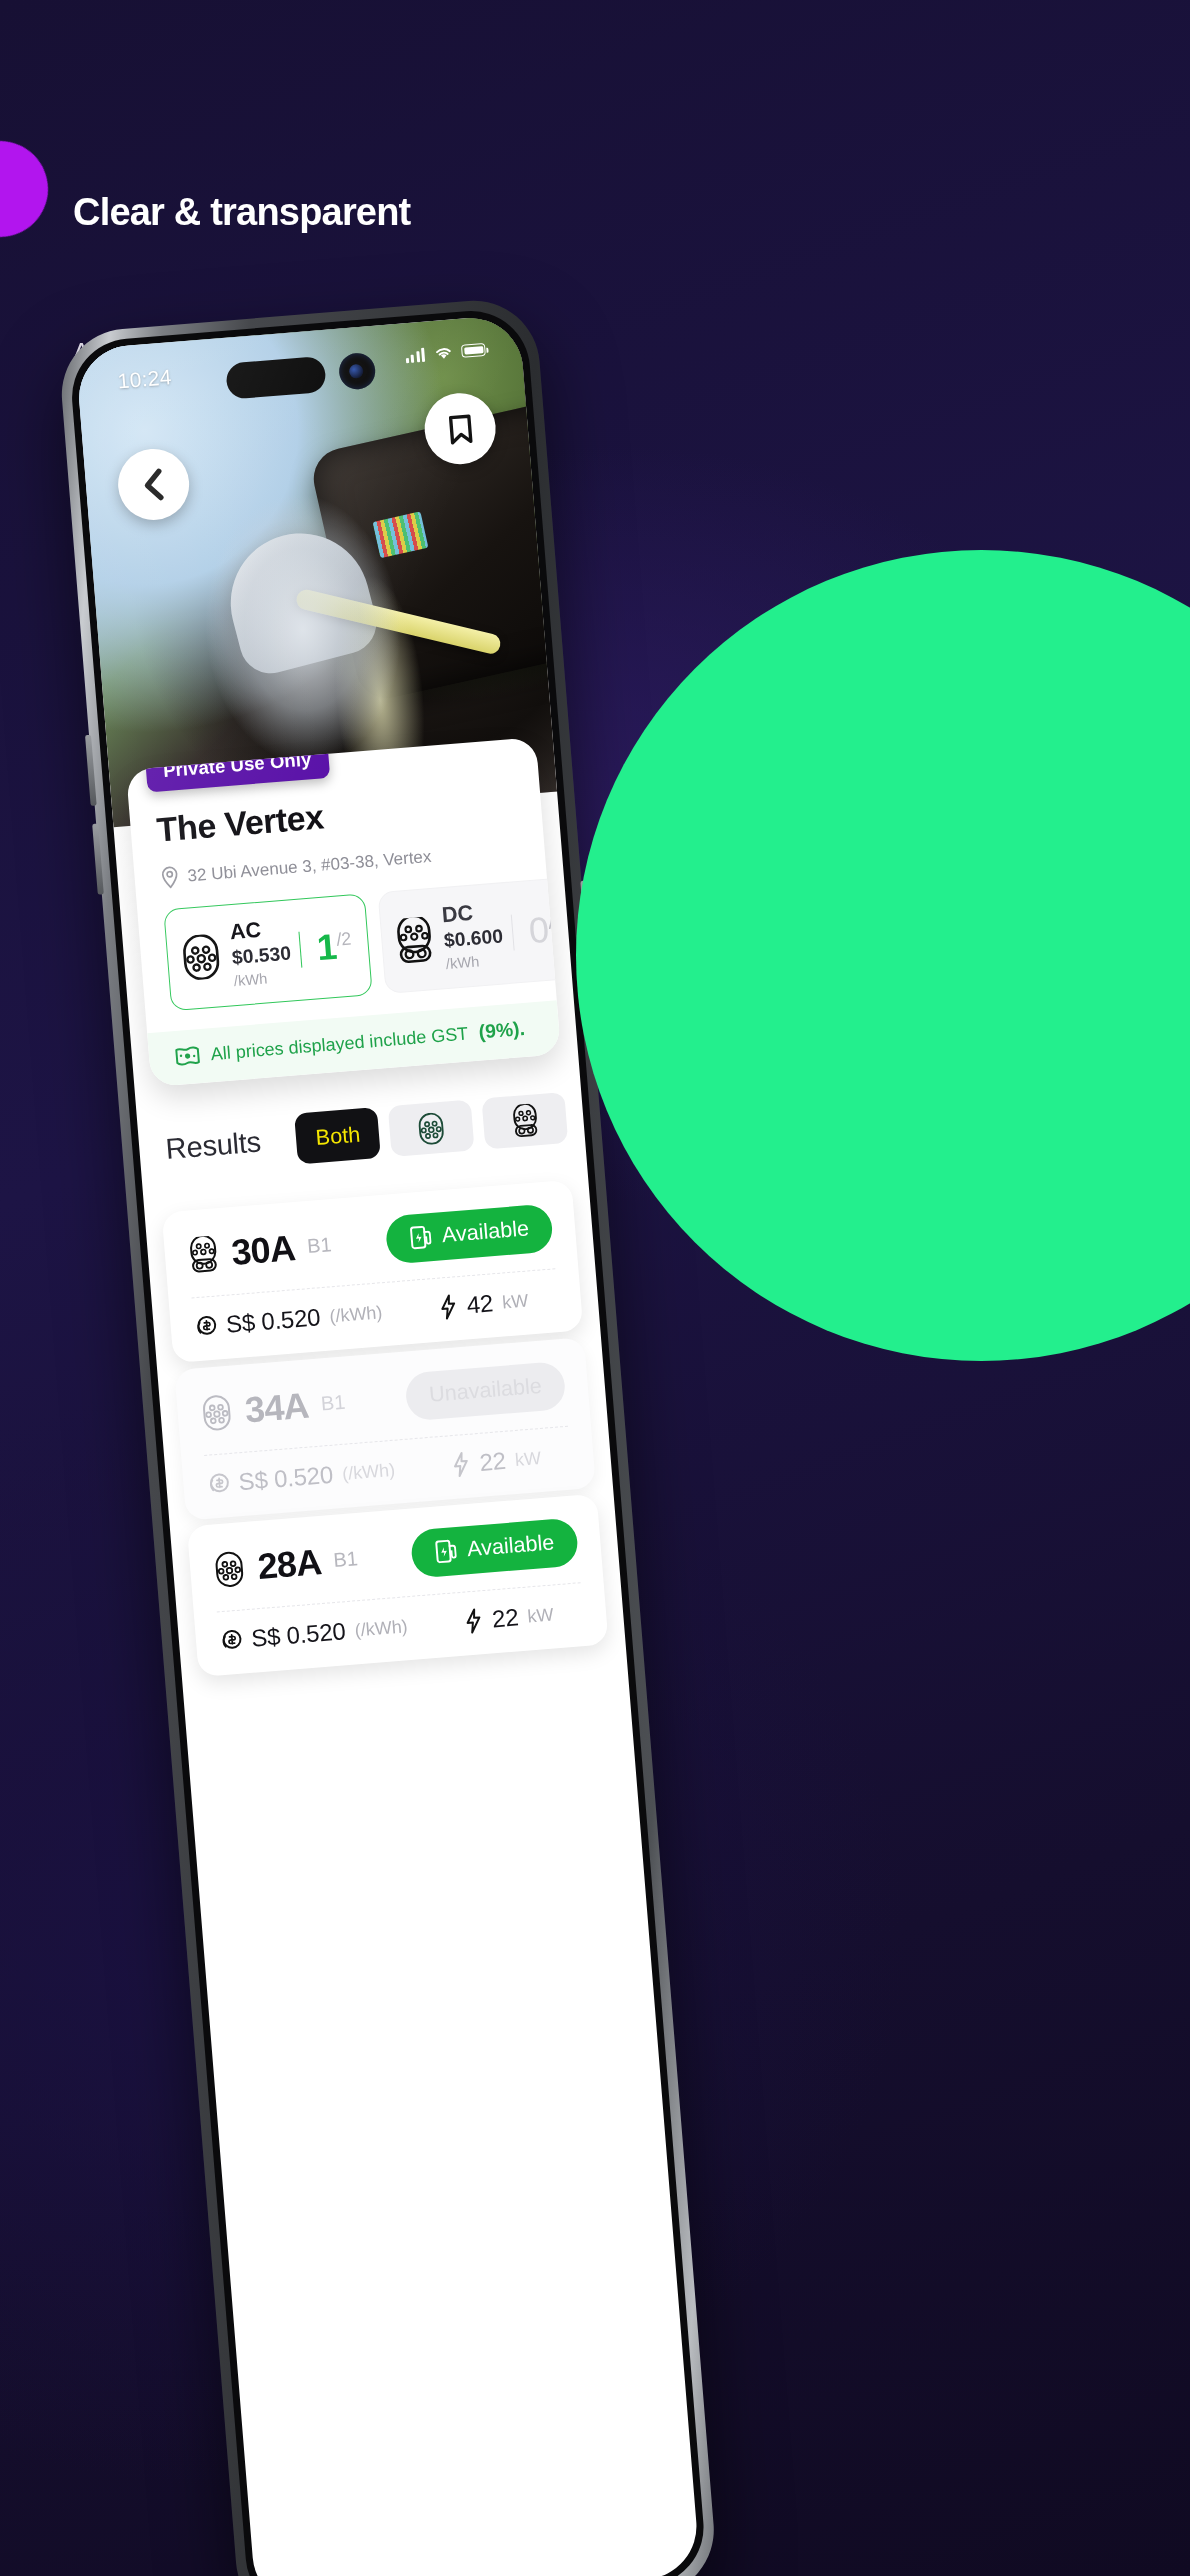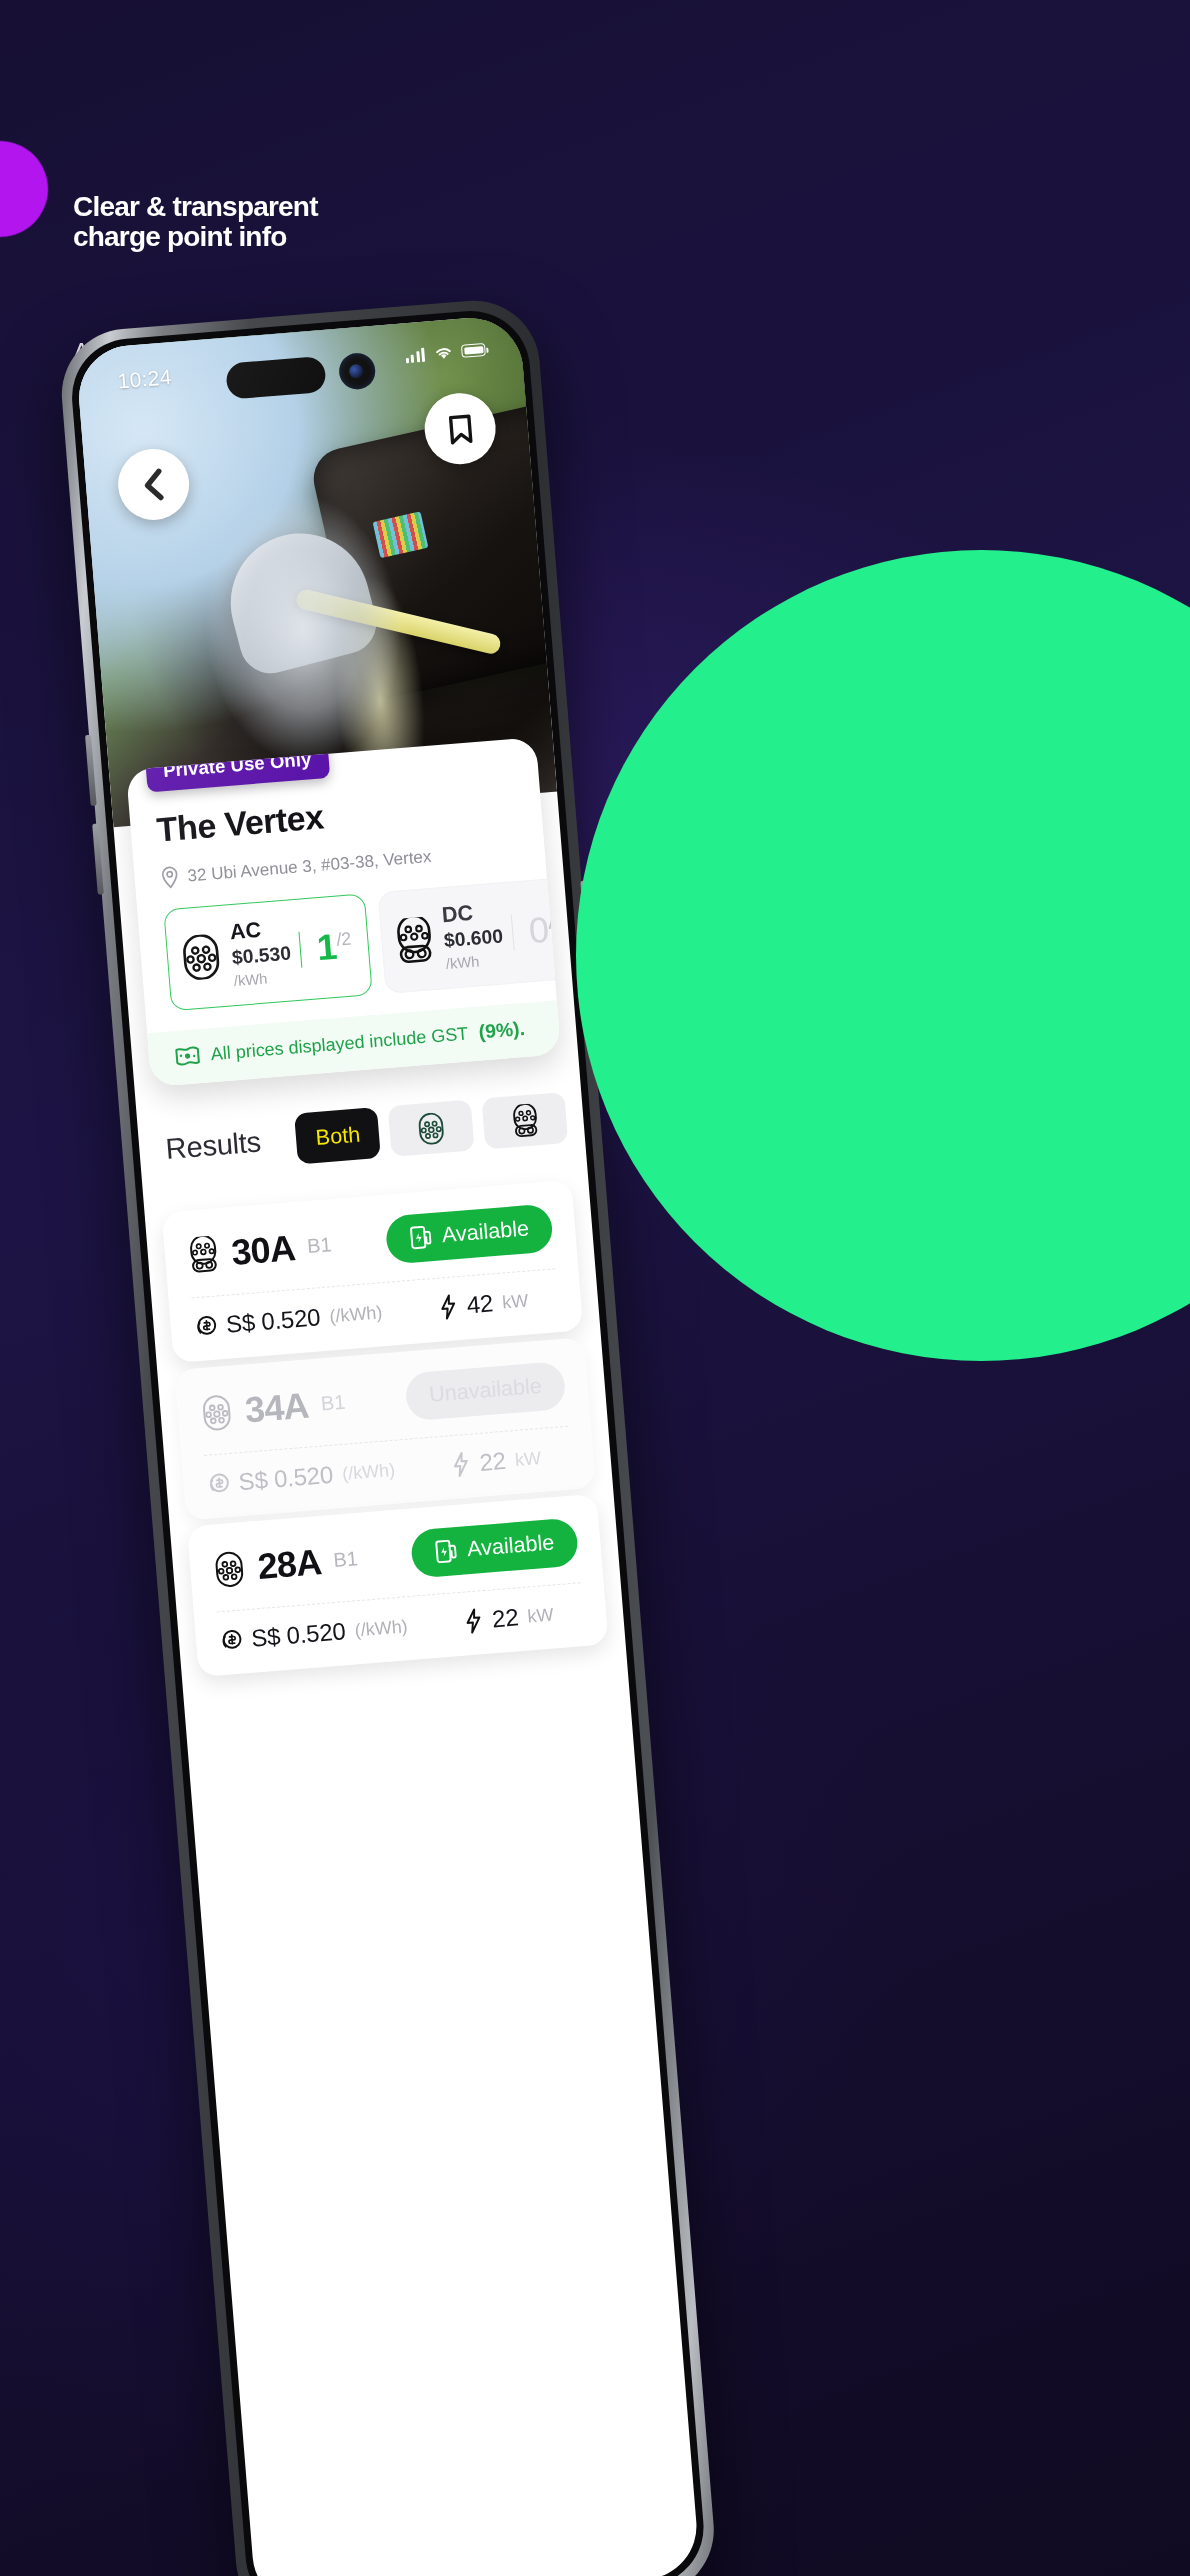--- a/index.html
+++ b/index.html
@@ -26,21 +26,21 @@
     background:#b215ee;
     border-radius:50% 50% 50% 3.1px;
     transform:rotate(45deg);
     filter:blur(0.2px);
   }
 
   
   .headline {
     position:absolute; left:73px; top:192px; width:695px;
     color:#ffffff;
-    font-size:28px; line-height:1.08;
+    font-size:38px; line-height:1.08;
     font-weight:800; letter-spacing:-0.8px;
     font-stretch:condensed;
   }
   .headline .l2 { display:block; }
   .subhead {
     position:absolute; left:73px; top:337px; width:742px;
     color:#ece9f5;
     font-size:25px; line-height:1.22;
     font-weight:300; letter-spacing:0.1px;
   }
@@ -278,21 +278,20 @@
   svg{ display:block; }
 </style>
 </head>
 <body>
 
 <div class="bg"></div>
 <div class="purple-pin"></div>
 
 <h1 class="headline">
   <span>Clear &amp; transparent</span>
-  <span class="l2">charge point info</span>
 </h1>
 <p class="subhead">
   <span>All the charge point information that</span>
   <span class="l2">you will nedd for your charging needs</span>
 </p>
 
 <div class="phone-wrap">
   <div class="phone-body">
     <div class="btn-vu"></div>
     <div class="btn-vd"></div>

